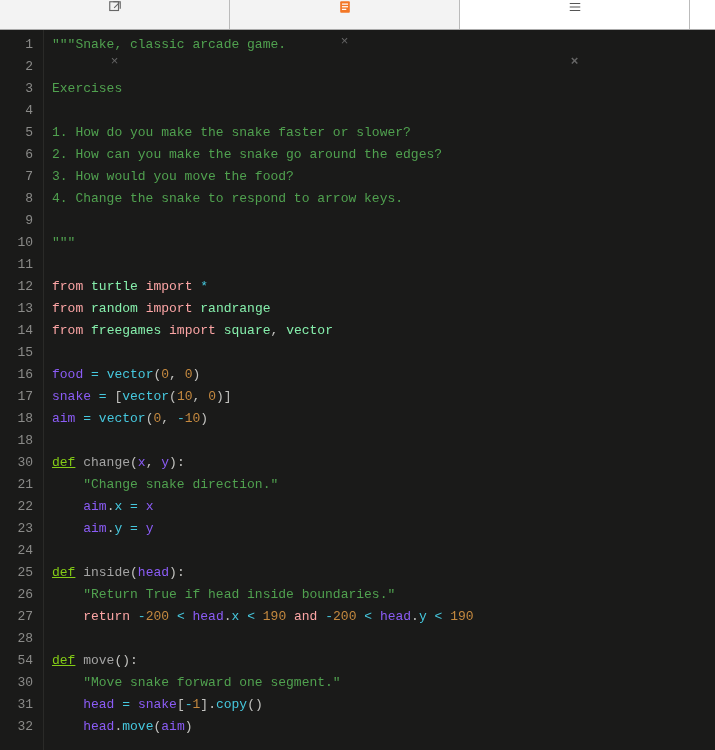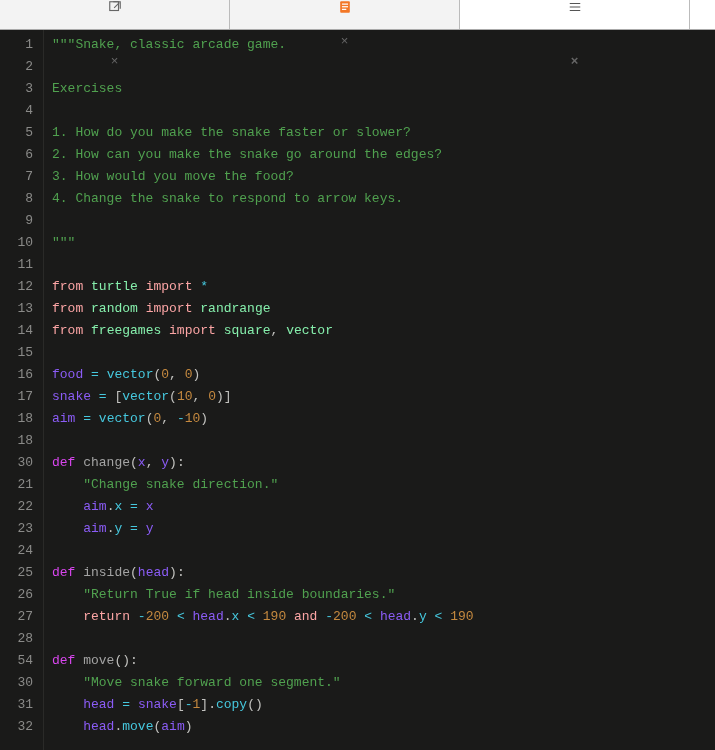--- a/index.html
+++ b/index.html
@@ -86,21 +86,21 @@
   .str  { color: #50a14f; }      
   .kw   { color: #fca5a5; }
   .mod  { color: #86efac; }      
   .fn   { color: #a3a3a3; }
   .prop { color: #46c8de; }      
   .num  { color: #c5893f; }      
   .op   { color: #46c8de; }      
   .punc { color: #c2c2bf; }
   .call { color: #46c8de; }
   .var  { color: #8b5cf6; }
-  .def  { color: #d946ef; }
+  .def  { color: #84cc16; text-decoration: underline; }
 </style>
 </head>
 <body>
 
 <div class="tab-bar" id="tab-bar">
     <div class="tab">
       <span class="icon">
         <svg viewBox="0 0 16 16" width="14" height="14">
           <rect x="2" y="2" width="10" height="10" fill="none" stroke="#666" stroke-width="1.3"></rect>
           <path d="M6 2 H14 V10" fill="none" stroke="#666" stroke-width="1.3"></path>

